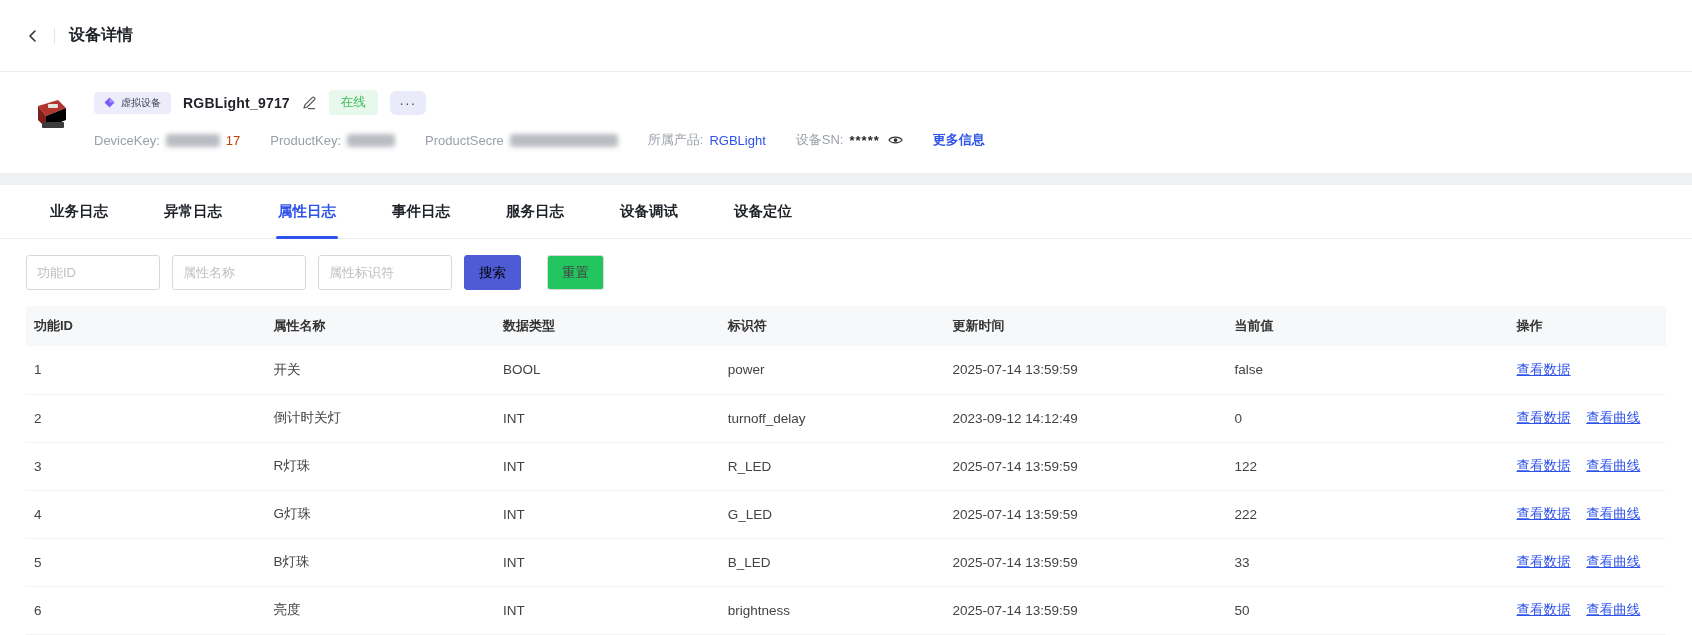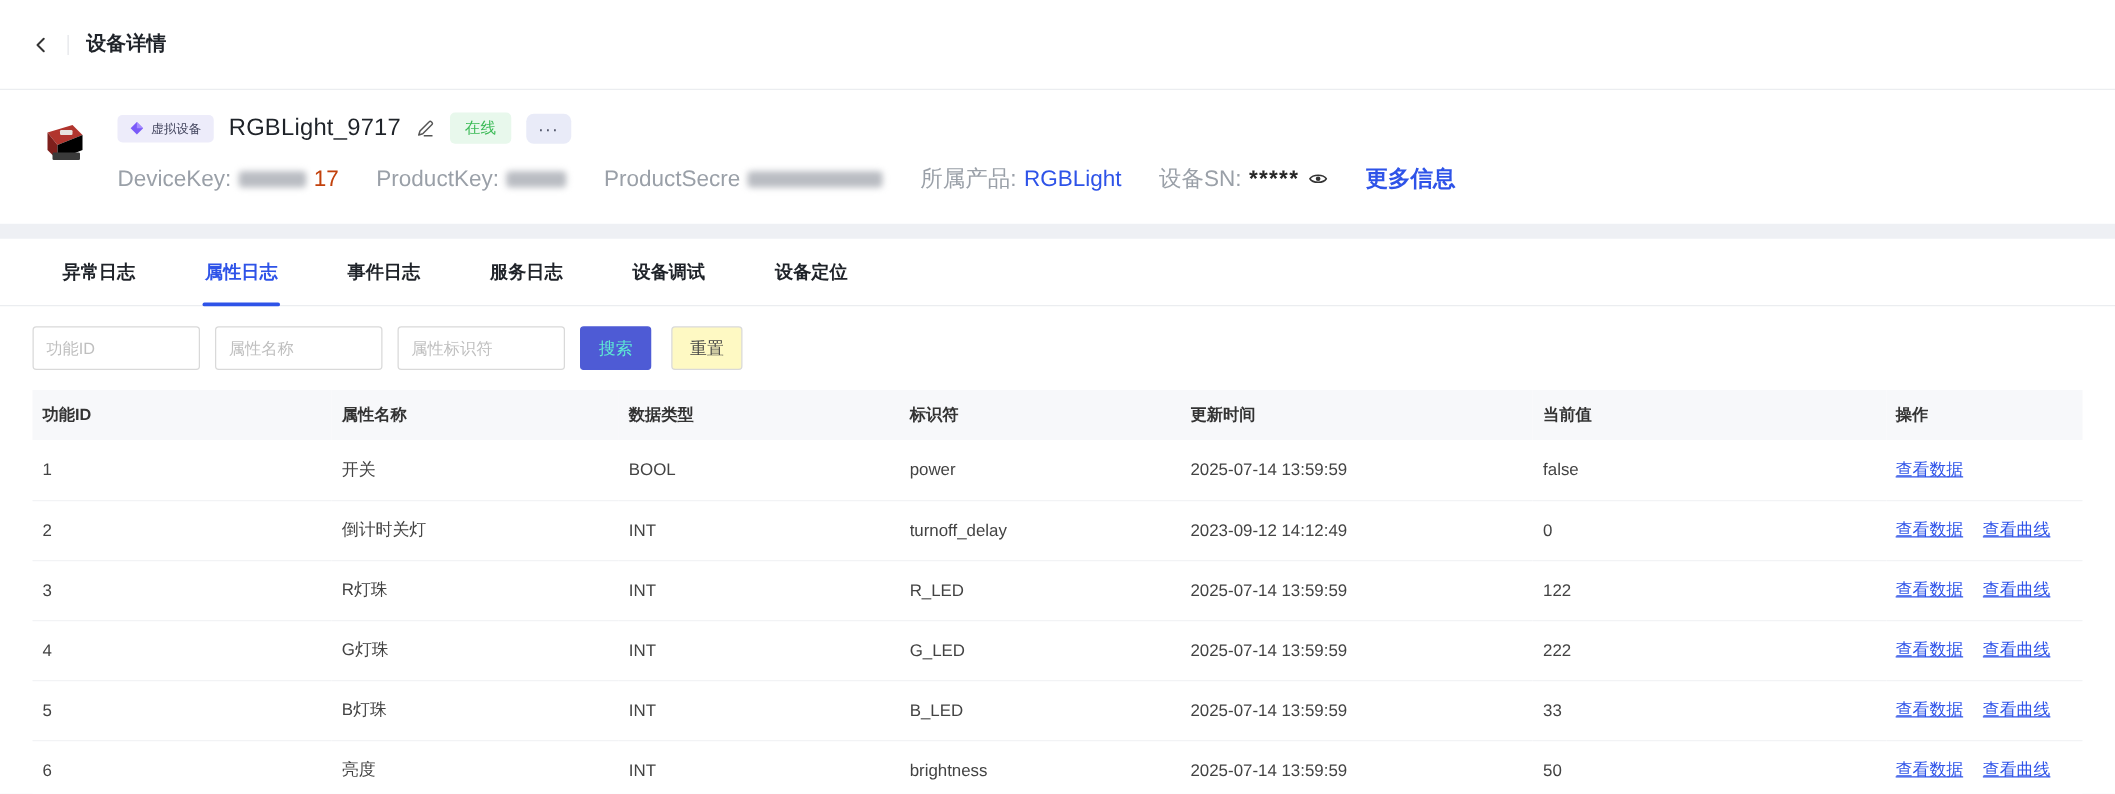--- a/index.html
+++ b/index.html
@@ -28,28 +28,28 @@
   .page-title{font-size:16px;font-weight:700;color:#1f2329;}
   
   .device-card{background:#fff;padding:18px 26px 24px;display:flex;gap:18px;}
   .avatar{width:50px;height:50px;flex:0 0 50px;display:flex;align-items:center;justify-content:center;}
   .device-main{flex:1;min-width:0;}
   .row1{display:flex;align-items:center;gap:12px;}
   .tag-virtual{
     display:inline-flex;align-items:center;gap:6px;background:#edecfa;color:#41435c;
     font-size:10px;padding:4px 10px;border-radius:4px;
   }
-  .device-name{font-size:19px;font-weight:400;color:#1f2329;letter-spacing:.2px;}
+  .device-name{font-size:14px;font-weight:700;color:#1f2329;letter-spacing:.2px;}
   .edit-icon{cursor:pointer;display:flex;align-items:center;}
   .tag-online{background:#e8f8ec;color:#3dbb58;font-size:12.5px;padding:4px 12px;border-radius:4px;}
   .more-pill{
     border:none;background:#e9ebf8;color:#4a4f63;border-radius:6px;
     width:36px;height:24px;font-size:14px;line-height:10px;cursor:pointer;letter-spacing:1px;
   }
-  .row2{display:flex;align-items:center;gap:30px;margin-top:16px;font-size:18px;flex-wrap:nowrap;}
+  .row2{display:flex;align-items:center;gap:30px;margin-top:16px;font-size:13px;flex-wrap:nowrap;}
   .meta{display:inline-flex;align-items:center;gap:6px;white-space:nowrap;}
   .meta .lab{color:var(--label);}
   .meta .val{color:#c2410c;}
   .blur{display:inline-block;height:13px;background:#b9bcc2;border-radius:3px;filter:blur(2.5px);vertical-align:middle;}
   .blur.w1{width:54px;} .blur.w2{width:48px;} .blur.w3{width:108px;}
   .link{color:var(--primary);cursor:pointer;text-decoration:none;}
   .link.bold{font-weight:600;}
   .sn-val{color:#262626;font-weight:600;letter-spacing:1px;}
   .eye{display:inline-flex;align-items:center;cursor:pointer;margin-left:2px;}
   
@@ -66,22 +66,22 @@
   }
   
   .filters{display:flex;align-items:center;gap:12px;margin:16px 26px;}
   .filter-input{
     width:134px;height:35px;border:1px solid #d9d9d9;border-radius:3px;
     padding:0 10px;font-size:13px;color:#333;outline:none;background:#fff;
     font-family:inherit;
   }
   .filter-input::placeholder{color:#bfbfbf;}
   .btn{height:35px;border-radius:3px;font-size:13.5px;cursor:pointer;padding:0 14px;font-family:inherit;}
-  .btn-primary{background:var(--button_bg);border:1px solid var(--button_bg);color:#5eead4;text-align:center;}
-  .btn-default{background:#fef9c3;border:1px solid #d9d9d9;color:#444;margin-left:4px;}
+  .btn-primary{background:var(--button_bg);border:1px solid var(--button_bg);color:#000000;text-align:center;}
+  .btn-default{background:#22c55e;border:1px solid #d9d9d9;color:#444;margin-left:14px;}
   
   .table-wrap{margin:0 26px;}
   table{width:100%;border-collapse:collapse;table-layout:fixed;}
   col.c1{width:14.6%;} col.c2{width:14%;} col.c3{width:13.7%;} col.c4{width:13.7%;}
   col.c5{width:17.2%;} col.c6{width:17.2%;} col.c7{width:9.6%;}
   thead th{
     background:#f7f8fa;text-align:left;font-size:13px;font-weight:700;color:#333;
     height:40px;padding:0 8px;
   }
   tbody td{
@@ -163,20 +163,21 @@
         </span>
       </span>
       <a class="link bold" href="#">更多信息</a>
     </div>
   </div>
 </div>
 
 <div class="main-card">
 
   <div class="tabs">
+    <div class="tab">业务日志</div>
     <div class="tab">异常日志</div>
     <div class="tab active">属性日志</div>
     <div class="tab">事件日志</div>
     <div class="tab">服务日志</div>
     <div class="tab">设备调试</div>
     <div class="tab">设备定位</div>
   </div>
 
   <div class="filters">
     <input class="filter-input" type="text" placeholder="功能ID" style="">

